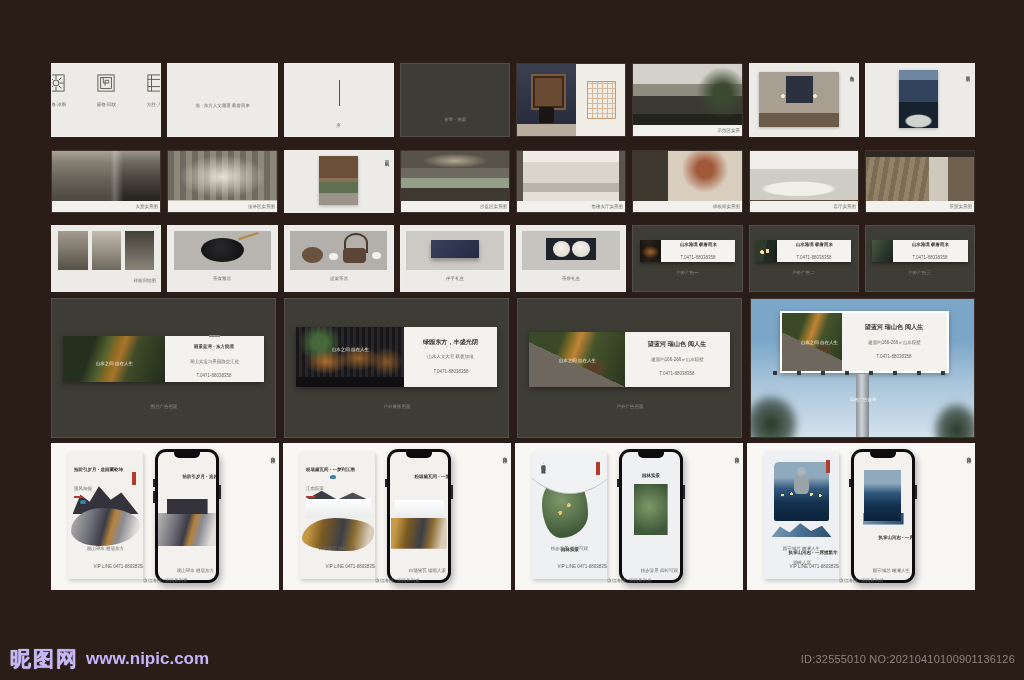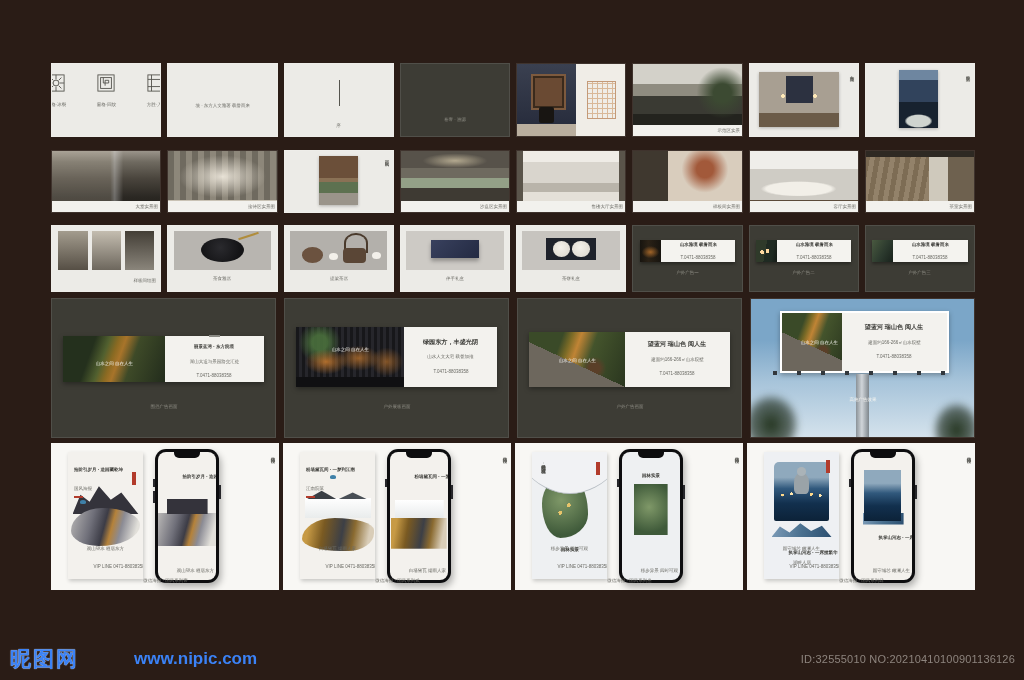--- a/index.html
+++ b/index.html
@@ -187,23 +187,23 @@
       linear-gradient(100deg,#c79a45 10%,#7a5a22 30%,#3c3f46 55%,#8a6a30 70%,#d9cdb8 90%);
       background-size:84% 14%,96% 24%;background-position:50% 44%,50% 68%;background-repeat:no-repeat;}
   .s3{background-image:radial-gradient(circle at 45% 45%,#7f9868,#3f5a3a 75%);
       background-size:58% 40%;background-position:50% 42%;background-repeat:no-repeat;background-color:#eef0f2;}
   .s4{background-image:linear-gradient(180deg,#8fa9bd 0 26%,#31597d 45%,#12304e 70%,#0c2238),
       linear-gradient(100deg,#7d9cb8,#4a708f 50%,#2c4f70);
       background-size:64% 40%,70% 9%;background-position:50% 24%,50% 52%;background-repeat:no-repeat;}
   .scap{position:absolute;bottom:3px;left:0;right:0;text-align:center;}
   .note{position:absolute;right:4px;top:10px;}
   
-  .wm{position:absolute;left:10px;top:645px;display:flex;align-items:center;gap:7px;color:#3b82f6;}
+  .wm{position:absolute;left:10px;top:645px;display:flex;align-items:center;gap:7px;color:#c4b5fd;}
   .wm .cn{font-size:21px;font-weight:900;letter-spacing:2px;text-shadow:0 0 1px #fff;}
-  .wm .url{font-size:17px;font-weight:bold;margin-left:48px;}
+  .wm .url{font-size:17px;font-weight:bold;}
   .wmid{position:absolute;right:9px;top:653px;font-size:11px;color:#8d847e;letter-spacing:.2px;}
   svg.lat-ic{display:block;}
 </style>
 </head>
 <body>
 
 <div class="canvas">
 
   <div class="row" id="r1">
 

